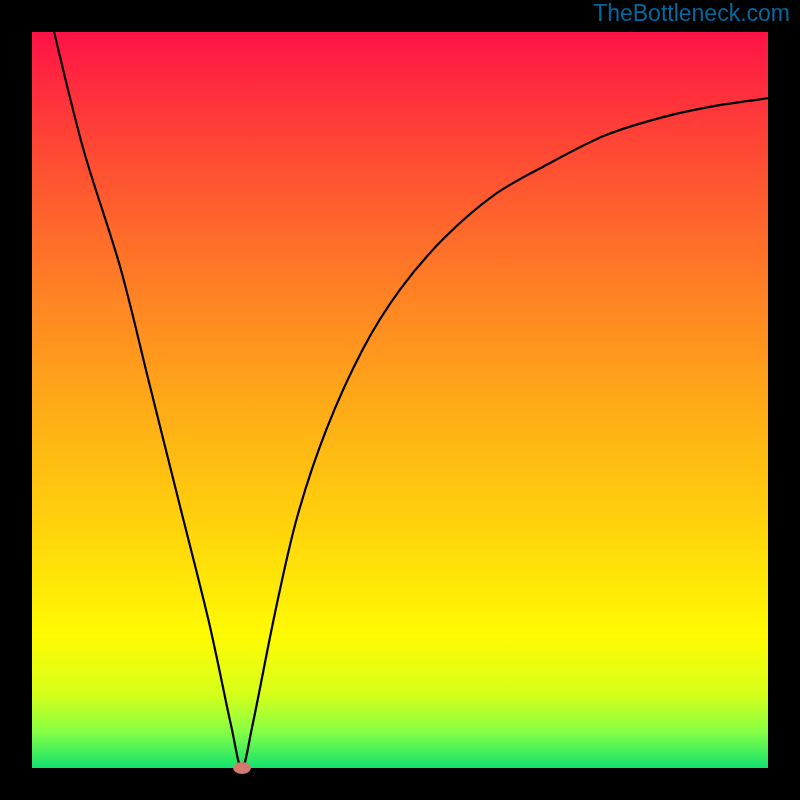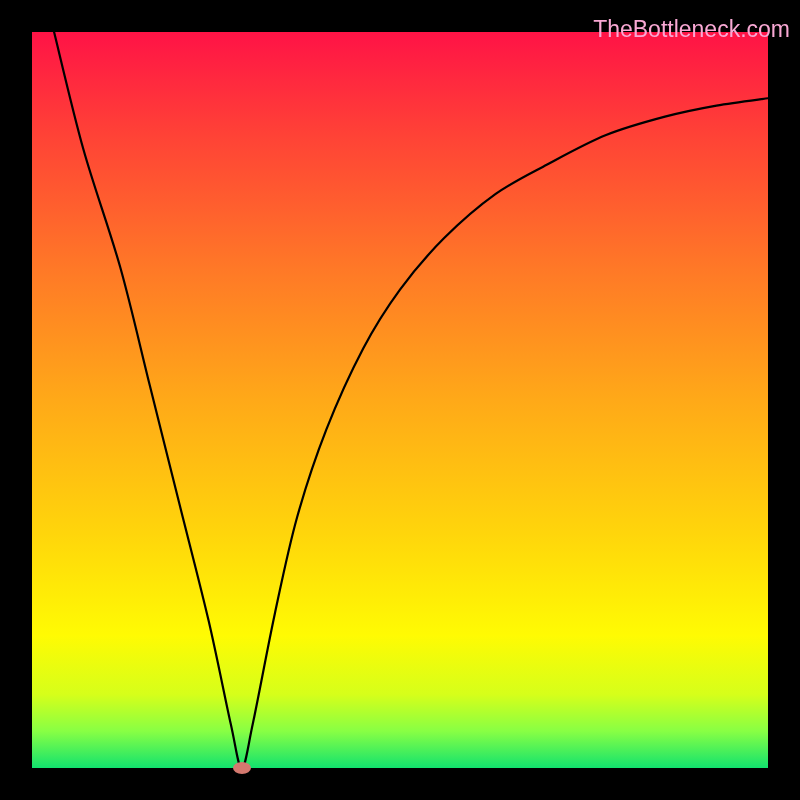--- a/index.html
+++ b/index.html
@@ -32,23 +32,23 @@
       #ffa918 50%,
       #ffd50b 68%,
       #fffb03 82%,
       #d6ff1a 90%,
       #88ff44 95%,
       #12e26e 100%
     );
   }
   .watermark {
     position: absolute;
-    top: 16px;
+    top: 0;
     right: 10px;
-    color: #f9a8d4;
+    color: #0369a1;
     font-size: 23px;
     font-weight: 400;
     letter-spacing: 0px;
     z-index: 10;
   }
   svg.curve {
     position: absolute;
     left: 0;
     top: 0;
     width: 736px;

